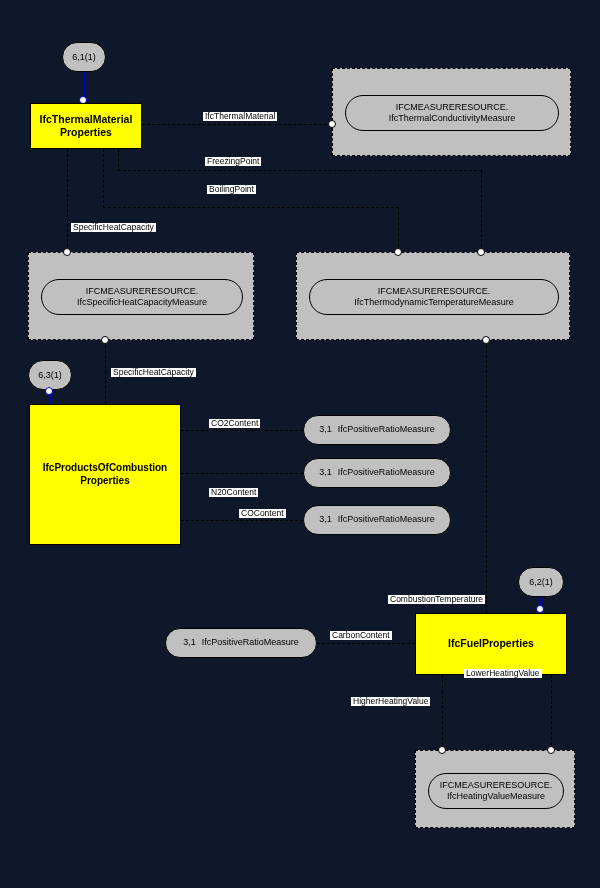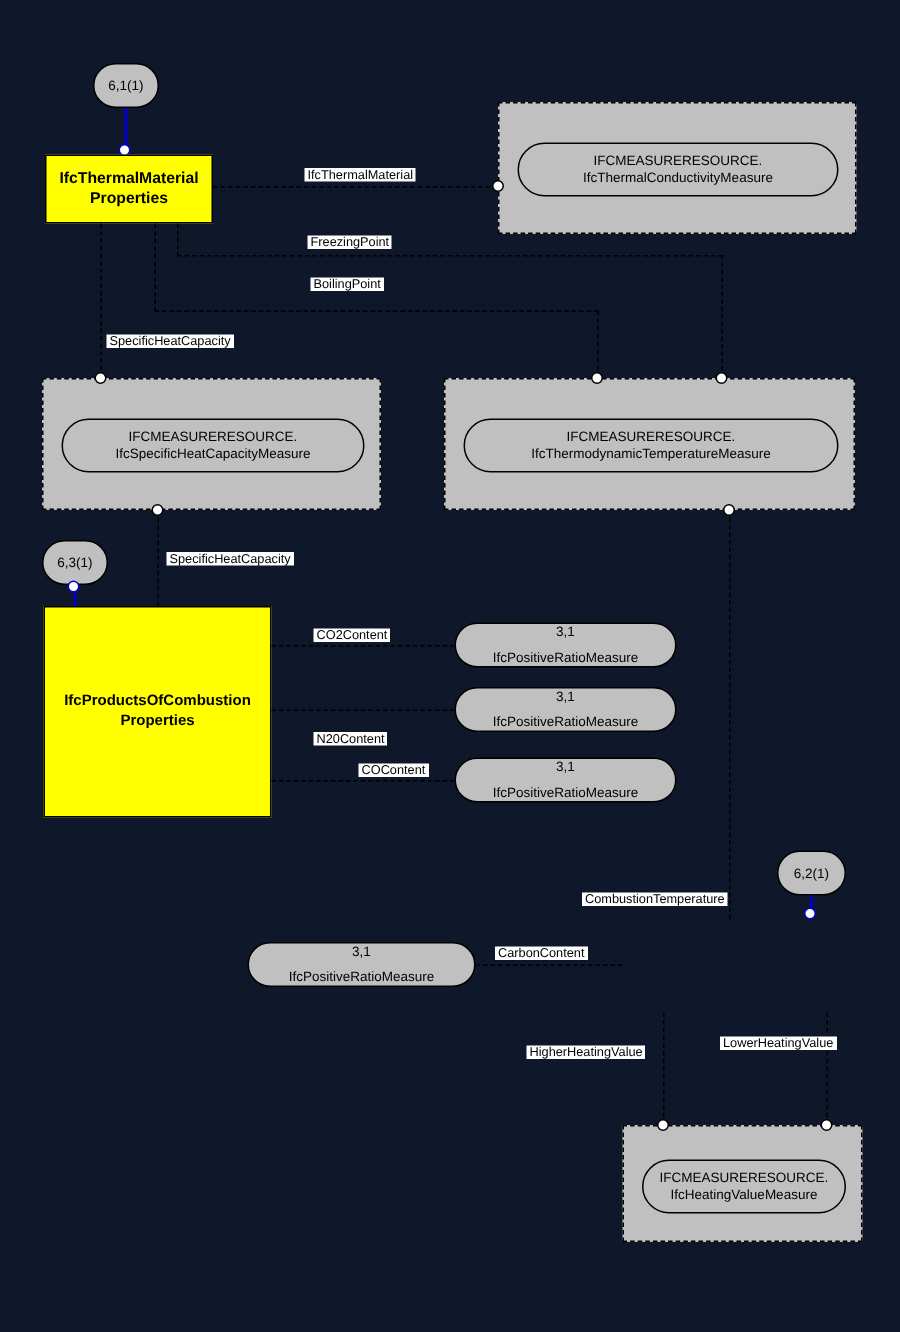--- a/index.html
+++ b/index.html
@@ -53,21 +53,21 @@
     align-items: center;
     justify-content: center;
     text-align: center;
     font-size: 9px;
     color: #000000;
     line-height: 1.25;
     padding: 4px 6px;
   }
   .pill .l1 { white-space: nowrap; }
   .pill .l2 { white-space: nowrap; }
-  .pill.one-line { flex-direction: column; gap: 6px; }
+  .pill.one-line { flex-direction: row; gap: 6px; }
   
   .oval {
     position: absolute;
     background: #c0c0c0;
     border: 1.2px solid #000000;
     border-radius: 18px;
     box-sizing: border-box;
     display: flex;
     align-items: center;
     justify-content: center;
@@ -171,20 +171,25 @@
     </div>
   </div>
 
   <div class="entity small" style="left:29px; top:404px; width:152px; height:141px;">
     <div>
       <div>IfcProductsOfCombustion</div>
       <div>Properties</div>
     </div>
   </div>
 
+  <div class="entity" style="left:415px; top:613px; width:152px; height:62px;">
+    <div>
+      <div>IfcFuelProperties</div>
+    </div>
+  </div>
 
   <div class="pill one-line" style="left:303px; top:415px; width:148px; height:30px;">
     <span>3,1</span>
     <span>IfcPositiveRatioMeasure</span>
   </div>
   <div class="pill one-line" style="left:303px; top:458px; width:148px; height:30px;">
     <span>3,1</span>
     <span>IfcPositiveRatioMeasure</span>
   </div>
   <div class="pill one-line" style="left:303px; top:505px; width:148px; height:30px;">
@@ -235,15 +240,15 @@
 
   <div class="hline" style="left:317px; top:643px; width:98px;"></div>
   <div class="lbl" style="left:330px; top:631px;">CarbonContent</div>
 
   <div class="vline" style="left:442px; top:675px; height:75px;"></div>
   <div class="dot" style="left:438px; top:746px;"></div>
   <div class="lbl" style="left:351px; top:697px;text-align:right;">HigherHeatingValue</div>
 
   <div class="vline" style="left:551px; top:675px; height:75px;"></div>
   <div class="dot" style="left:547px; top:746px;"></div>
-  <div class="lbl" style="left:464px; top:691px;margin-left:16px;">LowerHeatingValue</div>
+  <div class="lbl" style="left:464px; top:669px;">LowerHeatingValue</div>
 
 </div>
 
 </body></html>

